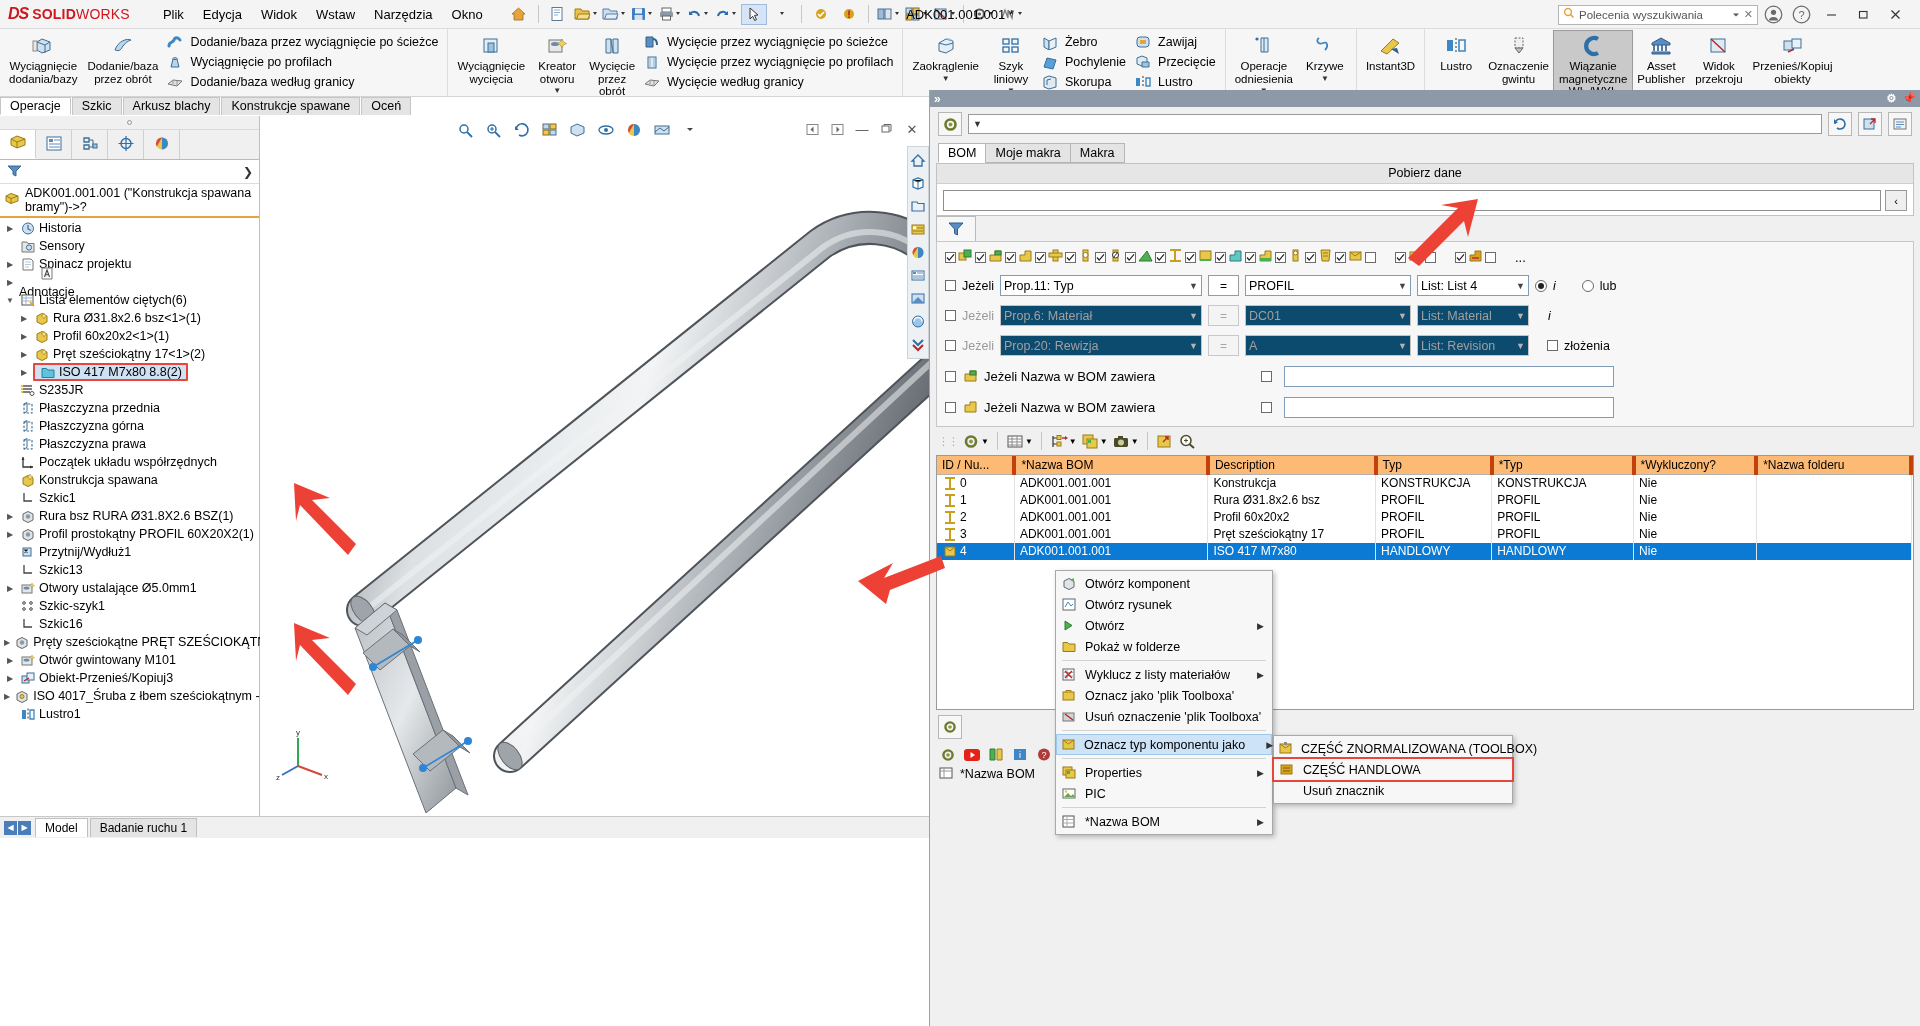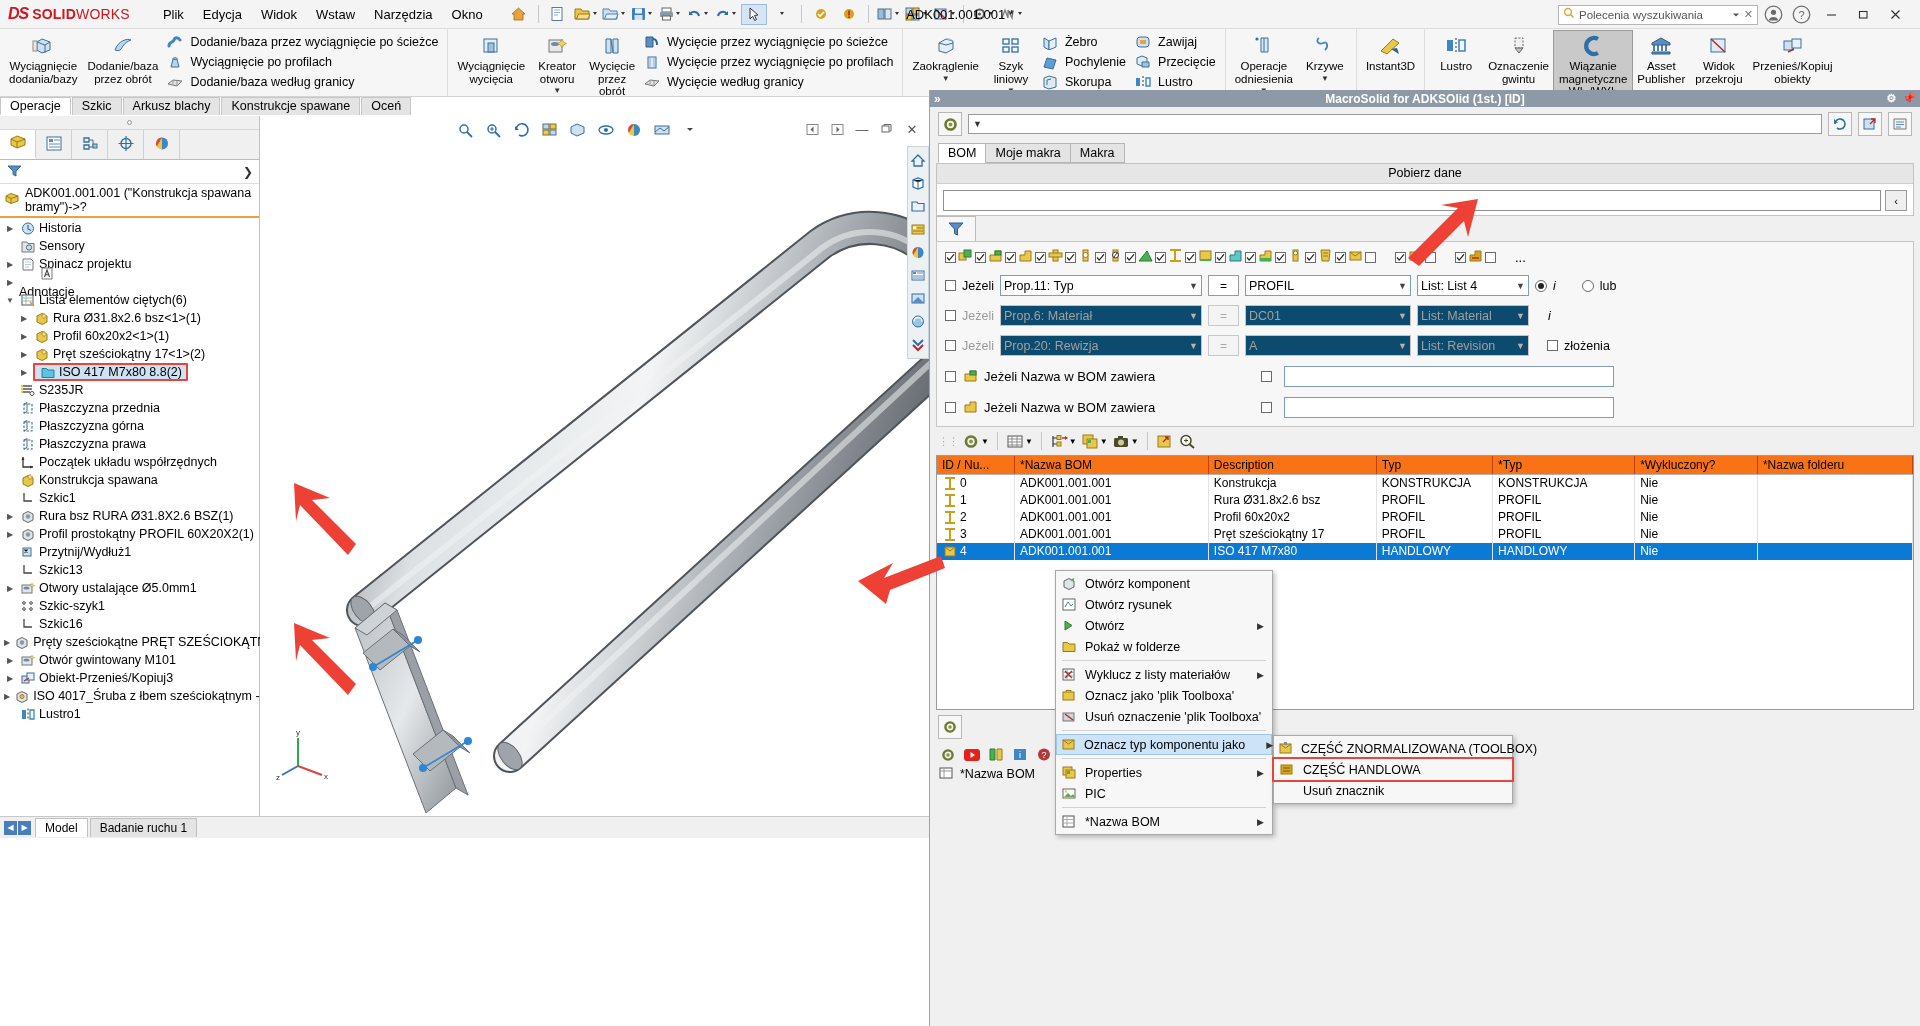--- a/index.html
+++ b/index.html
@@ -150,21 +150,21 @@
   .radio .in { width:6px;height:6px;border-radius:50%;background:#222;}
   .namerow { display:flex; align-items:center; gap:6px; margin-top:10px;}
 
   
   .bomtools { display:flex; align-items:center; gap:4px; padding:5px 8px; }
   .bomtools .bt { display:flex; align-items:center; gap:1px; }
   .bomtools .bsep { width:1px;height:18px;background:#c5c5c5;margin:0 4px;}
   .tbl-wrap { margin:0 6px; border:1px solid #9a9a9a; background:#fff; height:255px; position:relative; overflow:hidden;}
   table.bom { width:100%; border-collapse:collapse; font-size:12px; table-layout:fixed; }
   table.bom th {
-    background:#f97316; border-right:1px solid #c2410c; border-bottom:1px solid #b3b3b3;
+    background:#fdba74; border-right:4px solid #c2410c; border-bottom:1px solid #b3b3b3;
     font-weight:normal; text-align:left; padding:2px 5px; height:18px; white-space:nowrap;
   }
   table.bom td { border-right:1px solid #e2e2e2; padding:1px 5px; height:17px; white-space:nowrap; overflow:hidden;}
   table.bom tr.sel-row td { background:#0a7ad4; color:#fff; }
   .rowic { width:15px;height:14px;display:inline-flex;align-items:center;justify-content:center;vertical-align:middle;margin-right:3px;}
   .bom-bottom { display:flex; align-items:center; gap:4px; padding:5px 8px; }
 
   
   .ctxmenu {
     position:absolute; background:#f7f7f7; border:1px solid #a8a8a8; box-shadow:2px 2px 5px rgba(0,0,0,.25);
@@ -1324,21 +1324,20 @@
       <div class="ab">◀</div>
       <div class="ab">▶</div>
     </div>
     <div class="modeltab">Model</div>
     <div class="modeltab inactive">Badanie ruchu 1</div>
   </div>
 
   <div class="rightpanel">
     <div class="ms-title">
       <span class="chev">»</span>
-      <span class="t">MacroSolid for ADKSOlid (1st.) [ID]</span>
       <span class="rightic">
         <span>⚙</span>
         <span>📌</span>
       </span>
     </div>
 
     <div class="ms-head">
       <div class="ms-gear-btn">
         <svg width="17" height="17" viewBox="0 0 17 17">
             <circle cx="8.5" cy="8.5" r="5" fill="none" stroke="#6b7a2f" stroke-width="2.6"></circle>

